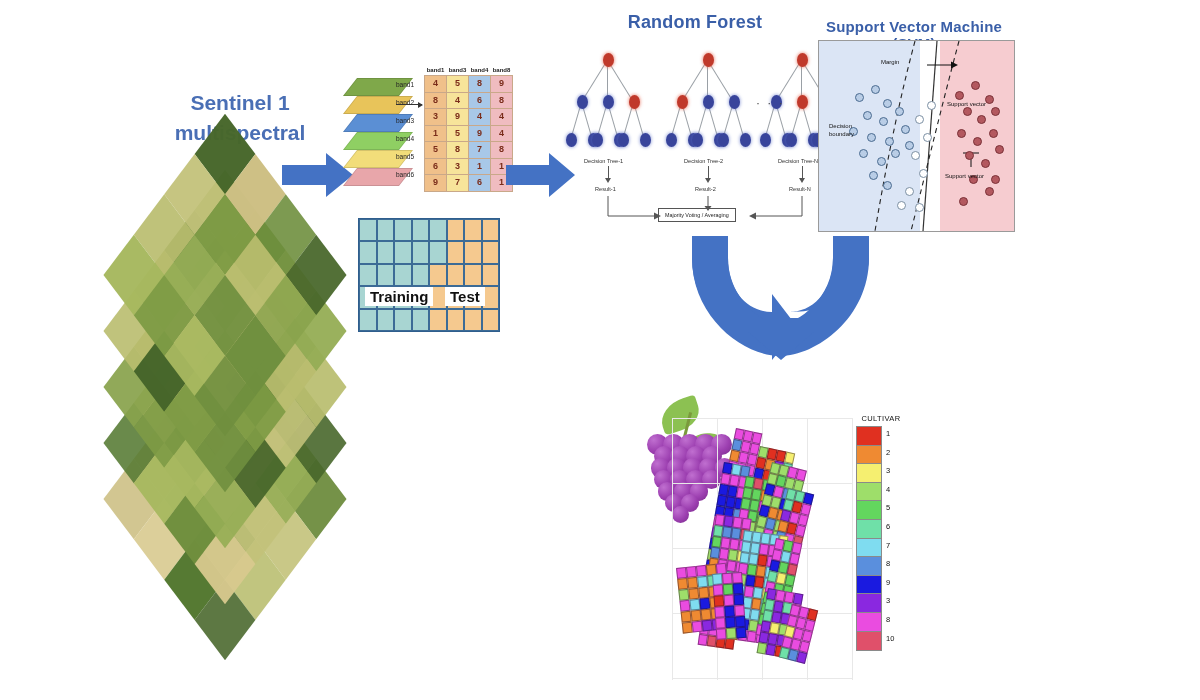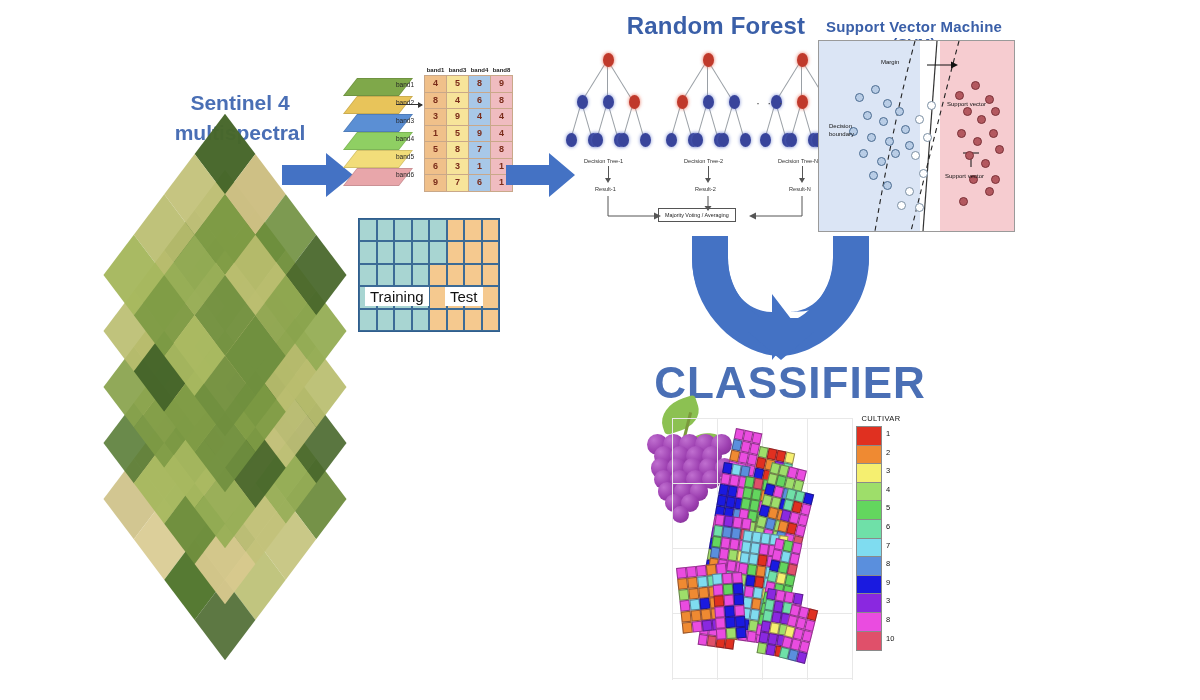--- a/index.html
+++ b/index.html
@@ -5,21 +5,21 @@
   html,body{margin:0;padding:0;background:#ffffff;}
   body{width:1200px;height:700px;position:relative;overflow:hidden;
        font-family:"Liberation Sans",sans-serif;}
   .stage{position:absolute;inset:0;background:#fff;}
   .abs{position:absolute;}
 
   
   .hdr{color:#3a5fa8;font-weight:bold;letter-spacing:.2px;text-align:center;}
   .sentinel-label{left:130px;top:88px;width:220px;font-size:21px;line-height:30px;
                   color:#4a6fb5;font-weight:bold;text-align:center;}
-  .rf-title{left:606px;top:12px;width:220px;font-size:24px;}
+  .rf-title{left:585px;top:12px;width:220px;font-size:18px;}
   .svm-title{left:808px;top:18px;width:212px;font-size:15px;}
   .classifier-word{left:640px;top:358px;width:300px;text-align:center;
        font-size:44px;font-weight:bold;color:#4a6fb5;letter-spacing:1px;}
 
   
   .stack{left:110px;top:175px;width:230px;height:330px;}
   .diamond{position:absolute;width:200px;height:200px;left:15px;
      transform:rotate(45deg) skew(8deg,8deg);transform-origin:center;}
   .dcell{position:absolute;width:25%;height:25%;}
 
@@ -34,21 +34,21 @@
      border-left:5px solid #333;border-top:3px solid transparent;border-bottom:3px solid transparent;}
 
   
   .btable{left:424px;top:66px;border-collapse:collapse;}
   .btable th{font-size:6px;font-weight:bold;color:#222;padding:1px 0 2px;text-align:center;
      background:transparent;border:none;}
   .btable td{width:19px;height:13.5px;text-align:center;font-size:9px;color:#7a2c1a;
      border:.7px solid #c9a889;font-weight:bold;line-height:13.5px;}
 
   
-  .ttwrap{left:358px;top:218px;width:140px;height:112px;border:1.5px solid #2f5e8d;}
+  .ttwrap{left:358px;top:218px;width:140px;height:112px;border:1.5px solid #2f5e8d;font-weight:bold;}
   .ttcell{position:absolute;border:.8px solid #3c6b96;box-sizing:border-box;}
   .ttlabel{position:absolute;background:#fff;border:0;font-size:15px;color:#111;
      padding:1px 5px;white-space:nowrap;}
 
   
   .rfbox{left:580px;top:40px;width:235px;height:185px;}
   .node{position:absolute;width:11px;height:14px;border-radius:50%;}
   .node.red{background:#c0392b;box-shadow:0 0 3px 1px rgba(231,110,90,.55);}
   .node.blue{background:#38449b;box-shadow:0 0 3px 1px rgba(90,110,200,.45);}
   .edge{position:absolute;background:#9aa0a6;height:1px;transform-origin:0 0;}
@@ -92,21 +92,21 @@
   .lgrow{position:relative;height:18.6px;}
   .lgsw{position:absolute;left:4px;width:24px;height:18px;border:.6px solid #8a8a8a;}
   .lgnum{position:absolute;left:34px;top:3px;font-size:7.5px;color:#111;}
 </style>
 </head>
 <body>
 
 <div class="stage">
 
   <div class="abs sentinel-label">
-    <div>Sentinel 4</div>
+    <div>Sentinel 1</div>
     <div>multispectral</div>
   </div>
 
   <div class="abs stack" id="satstack">
       <div class="diamond" style="top: 0px; z-index: 5;">
         <div class="dcell" style="left: 0%; top: 0%; background: rgb(71, 102, 42); opacity: 0.976937;"></div>
         <div class="dcell" style="left: 25%; top: 0%; background: rgb(205, 191, 132); opacity: 0.988915;"></div>
         <div class="dcell" style="left: 50%; top: 0%; background: rgb(111, 143, 62); opacity: 0.902072;"></div>
         <div class="dcell" style="left: 75%; top: 0%; background: rgb(71, 102, 42); opacity: 0.93651;"></div>
         <div class="dcell" style="left: 0%; top: 25%; background: rgb(195, 194, 122); opacity: 0.94701;"></div>
@@ -473,21 +473,20 @@
   <svg class="abs" style="left:688px;top:232px;" width="185" height="128" viewBox="0 0 185 128">
     <path d="M4,4 L40,4 L40,26 C40,62 62,80 84,80 L84,62 L110,96 L84,128 L84,110
              C44,110 4,76 4,26 Z" fill="#4472C4" transform="translate(0,0)"></path>
     <path d="M181,4 L145,4 L145,26 C145,62 123,80 101,80 L101,96 L101,96 L101,80
              C141,80 181,62 181,26 Z" fill="#4472C4"></path>
     <path d="M4,4 L40,4 L40,26 C40,66 74,92 92,92 C110,92 145,66 145,26 L145,4
              L181,4 L181,26 C181,86 128,124 92,124 C56,124 4,86 4,26 Z" fill="#4472C4"></path>
     <polygon points="76,86 110,86 110,100 126,100 93,128 60,100 76,100" fill="#4472C4"></polygon>
   </svg>
 
-  <div class="abs classifier-word">CLASSIFIER</div>
 
   <div class="abs grapes" id="grapes">
       <div class="leaf" style="left: 26px; top: 2px; width: 40px; height: 30px; transform: rotate(-18deg);"></div>
       <div class="leaf" style="left: 56px; top: 34px; width: 36px; height: 26px; transform: rotate(22deg);"></div>
       <div style="position: absolute; left: 52px; top: 14px; width: 3px; height: 26px; background: rgb(122, 154, 60); transform: rotate(14deg);"></div>
       <div class="berry" style="left: 13px; top: 36px; width: 21px; height: 21px;"></div>
       <div class="berry" style="left: 29px; top: 36px; width: 21px; height: 21px;"></div>
       <div class="berry" style="left: 45px; top: 36px; width: 21px; height: 21px;"></div>
       <div class="berry" style="left: 61px; top: 36px; width: 21px; height: 21px;"></div>
       <div class="berry" style="left: 77px; top: 36px; width: 21px; height: 21px;"></div>

